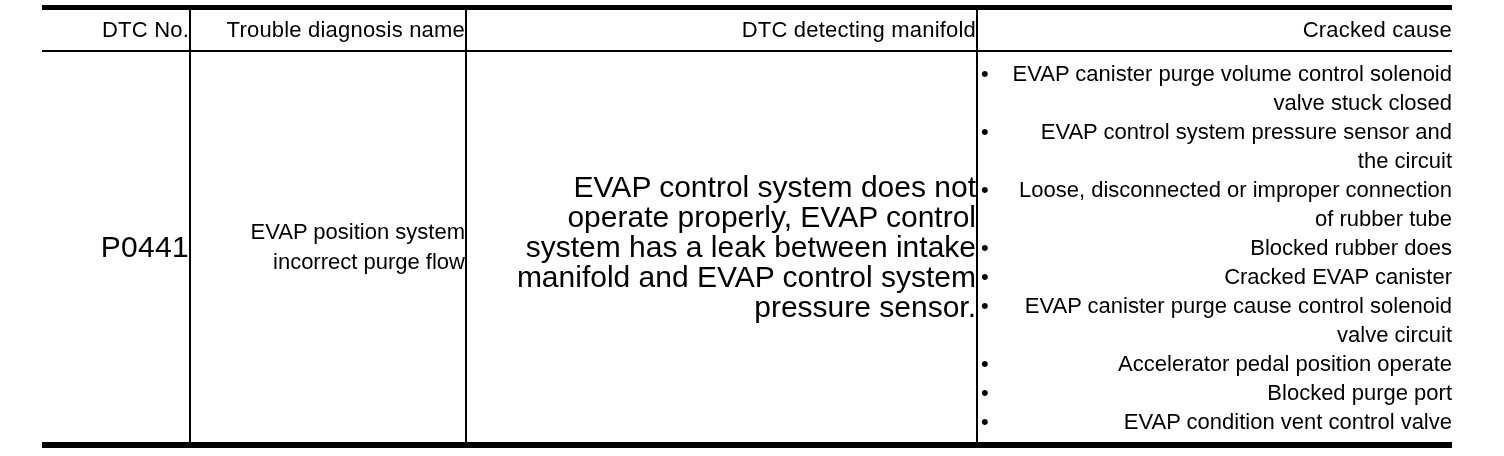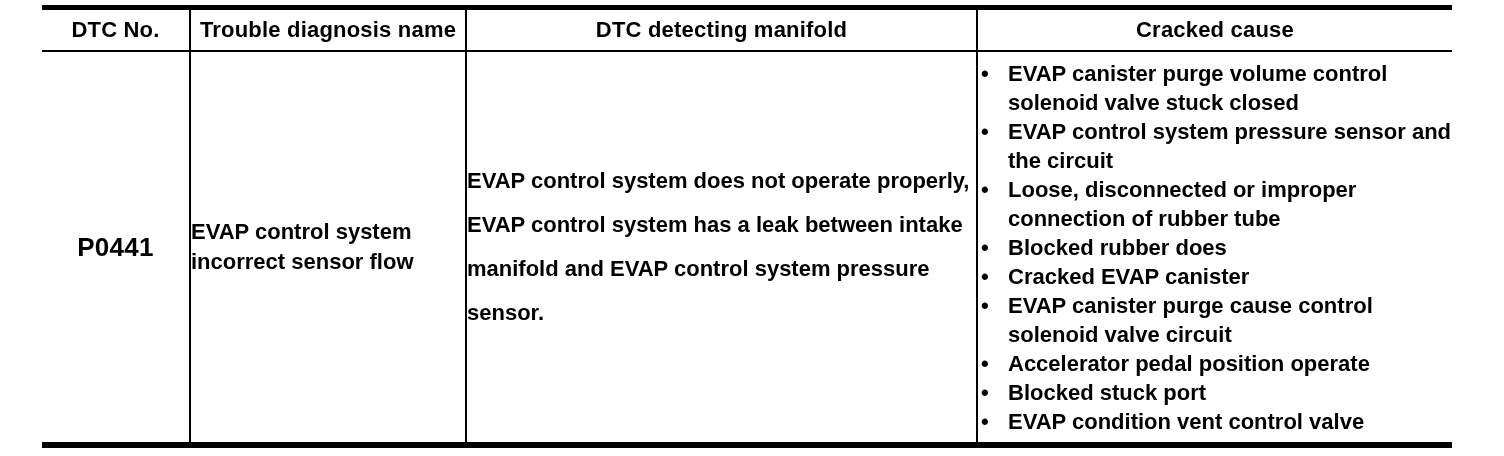--- a/index.html
+++ b/index.html
@@ -31,21 +31,22 @@
     border-collapse: collapse;
     table-layout: fixed;
   }
 
   .dtc-table td,
   .dtc-table th {
     border-left: 2px solid #000;
     border-right: 2px solid #000;
     padding: 0;
     vertical-align: middle;
-    font-weight: bold;
+    font-weight: normal;
+    text-align: right;
   }
 
   
   .dtc-table tr > *:first-child { border-left: none; }
   .dtc-table tr > *:last-child  { border-right: none; }
 
   
   .head-row > * {
     border-top: 5px solid #000;
     border-bottom: 2px solid #000;
@@ -64,34 +65,34 @@
 
   
   .col-dtc    { width: 148px; }
   .col-name   { width: 276px; }
   .col-cond   { width: 511px; }
   .col-cause  { width: 475px; }
 
   
   .cell-dtc {
     text-align: center;
-    font-size: 26px;
+    font-size: 30px;
     letter-spacing: 0.3px;
   }
 
   .cell-name {
     font-size: 22px;
     line-height: 30px;
     padding: 0 14px 0 16px;
     text-align: left;
   }
 
   .cell-cond {
-    font-size: 22px;
-    line-height: 44px;
+    font-size: 30px;
+    line-height: 30px;
     padding: 0 10px 0 16px;
     text-align: left;
   }
 
   .cell-cause {
     vertical-align: top;
     padding: 8px 8px 0 12px;
   }
 
   ul.cause-list {
@@ -133,34 +134,34 @@
         <th>Trouble diagnosis name</th>
         <th>DTC detecting manifold</th>
         <th>Cracked cause</th>
       </tr>
     </thead>
 
     <tbody>
       <tr class="body-row">
         <td class="cell-dtc">P0441</td>
 
-        <td class="cell-name">EVAP control system incorrect sensor flow</td>
+        <td class="cell-name">EVAP position system incorrect purge flow</td>
 
         <td class="cell-cond">EVAP control system does not operate properly, EVAP control system has a leak between intake manifold and EVAP control system pressure sensor.</td>
 
         <td class="cell-cause">
           <ul class="cause-list" id="cause-list">
               <li><span class="bullet">•</span><span>EVAP canister purge volume control solenoid valve stuck closed</span></li>
               <li><span class="bullet">•</span><span>EVAP control system pressure sensor and the circuit</span></li>
               <li><span class="bullet">•</span><span>Loose, disconnected or improper connection of rubber tube</span></li>
               <li><span class="bullet">•</span><span>Blocked rubber does</span></li>
               <li><span class="bullet">•</span><span>Cracked EVAP canister</span></li>
               <li><span class="bullet">•</span><span>EVAP canister purge cause control solenoid valve circuit</span></li>
               <li><span class="bullet">•</span><span>Accelerator pedal position operate</span></li>
-              <li><span class="bullet">•</span><span>Blocked stuck port</span></li>
+              <li><span class="bullet">•</span><span>Blocked purge port</span></li>
               <li><span class="bullet">•</span><span>EVAP condition vent control valve</span></li>
             </ul>
         </td>
       </tr>
     </tbody>
   </table>
 
 </div>
 
 </body></html>

